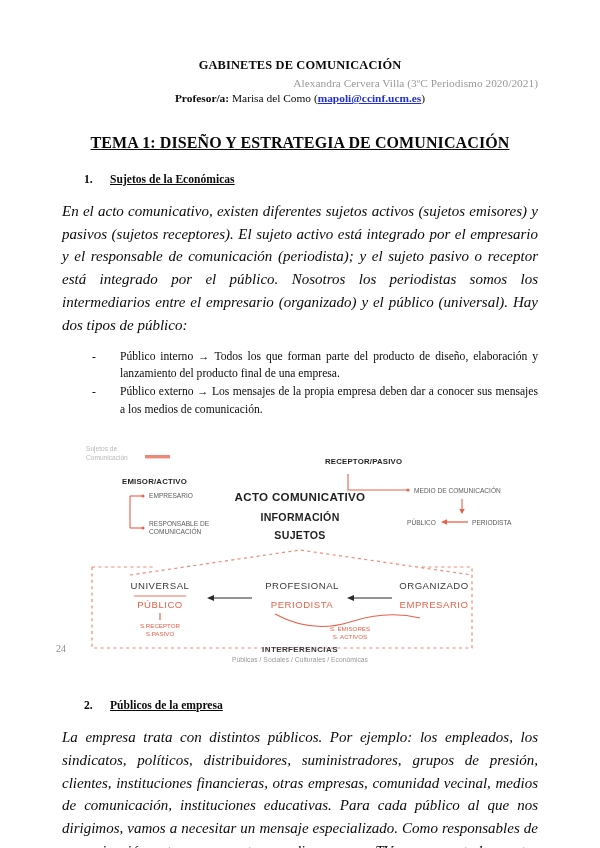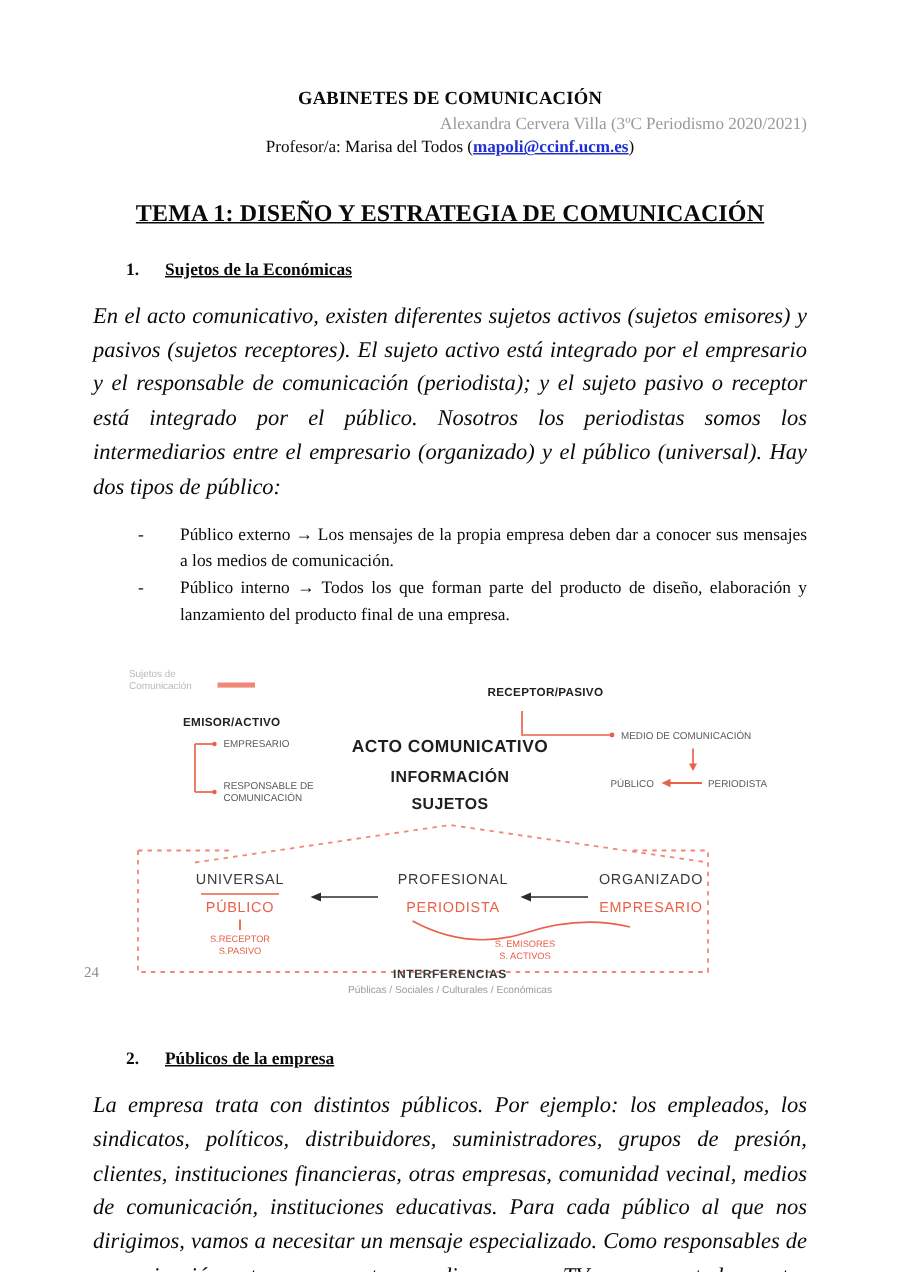--- a/index.html
+++ b/index.html
@@ -46,21 +46,21 @@
     color: #9a9a9a;
     margin: 0 0 1px 0;
     line-height: 1.3;
   }
   .doc-professor {
     text-align: center;
     font-size: 11.4px;
     margin: 0 0 0 0;
     line-height: 1.35;
   }
-  .doc-professor .lbl { font-weight: normal; }
+  .doc-professor .lbl { font-weight: bold; }
   .mail-link {
     color: #2030d0;
     text-decoration: underline;
     font-weight: bold;
   }
 
   
   .tema-title {
     text-align: center;
     font-weight: bold;
@@ -138,35 +138,35 @@
 </style>
 </head>
 <body>
 
 <div class="page">
   <div class="content">
 
     <div class="doc-title">GABINETES DE COMUNICACIÓN</div>
     <div class="doc-author">Alexandra Cervera Villa  (3ºC Periodismo 2020/2021)</div>
     <div class="doc-professor">
-      <span class="lbl">Profesor/a:</span><span> Marisa del Todos (</span><a class="mail-link" href="#">mapoli@ccinf.ucm.es</a><span>)</span>
+      <span class="lbl">Profesor/a:</span><span> Marisa del Como (</span><a class="mail-link" href="#">mapoli@ccinf.ucm.es</a><span>)</span>
     </div>
 
     <div class="tema-title">TEMA 1: DISEÑO Y ESTRATEGIA DE COMUNICACIÓN</div>
 
     <div class="section-head">
       <span class="section-num">1.</span>
       <span class="section-label">Sujetos de la Económicas</span>
     </div>
 
     <p class="body">En el acto comunicativo, existen diferentes sujetos activos (sujetos emisores) y pasivos (sujetos receptores). El sujeto activo está integrado por el empresario y el responsable de comunicación (periodista); y el sujeto pasivo o receptor está integrado por el público. Nosotros los periodistas somos los intermediarios entre el empresario (organizado) y el público (universal). Hay dos tipos de público:</p>
 
     <ul class="dash-list">
+      <li>Público interno → Todos los que forman parte del producto de diseño, elaboración y lanzamiento del producto final de una empresa.</li>
       <li>Público externo → Los mensajes de la propia empresa deben dar a conocer sus mensajes a los medios de comunicación.</li>
-      <li>Público interno → Todos los que forman parte del producto de diseño, elaboración y lanzamiento del producto final de una empresa.</li>
     </ul>
 
 
     <div class="diagram-wrap">
       <svg class="diagram-svg" width="476" height="240" viewBox="0 0 476 240" xmlns="http://www.w3.org/2000/svg">
 
         <text id="d-corner1" x="24" y="13" font-family="Liberation Sans, sans-serif" font-size="6.6" fill="#b9b9b9">Sujetos de</text>
         <text id="d-corner2" x="24" y="21.5" font-family="Liberation Sans, sans-serif" font-size="6.6" fill="#b9b9b9">Comunicación</text>
         <rect x="83" y="17" width="25" height="3.4" fill="#f08878"></rect>
 

